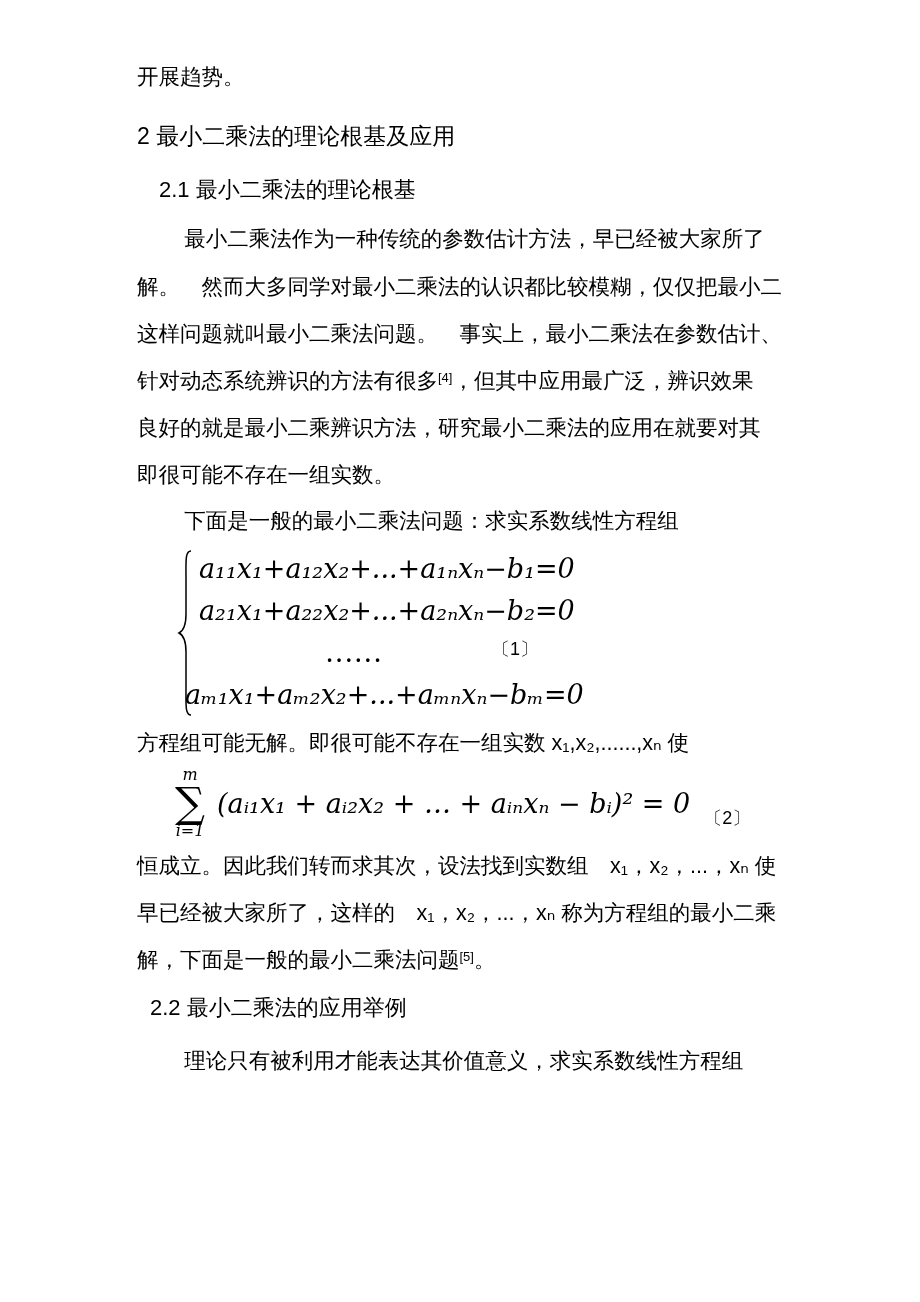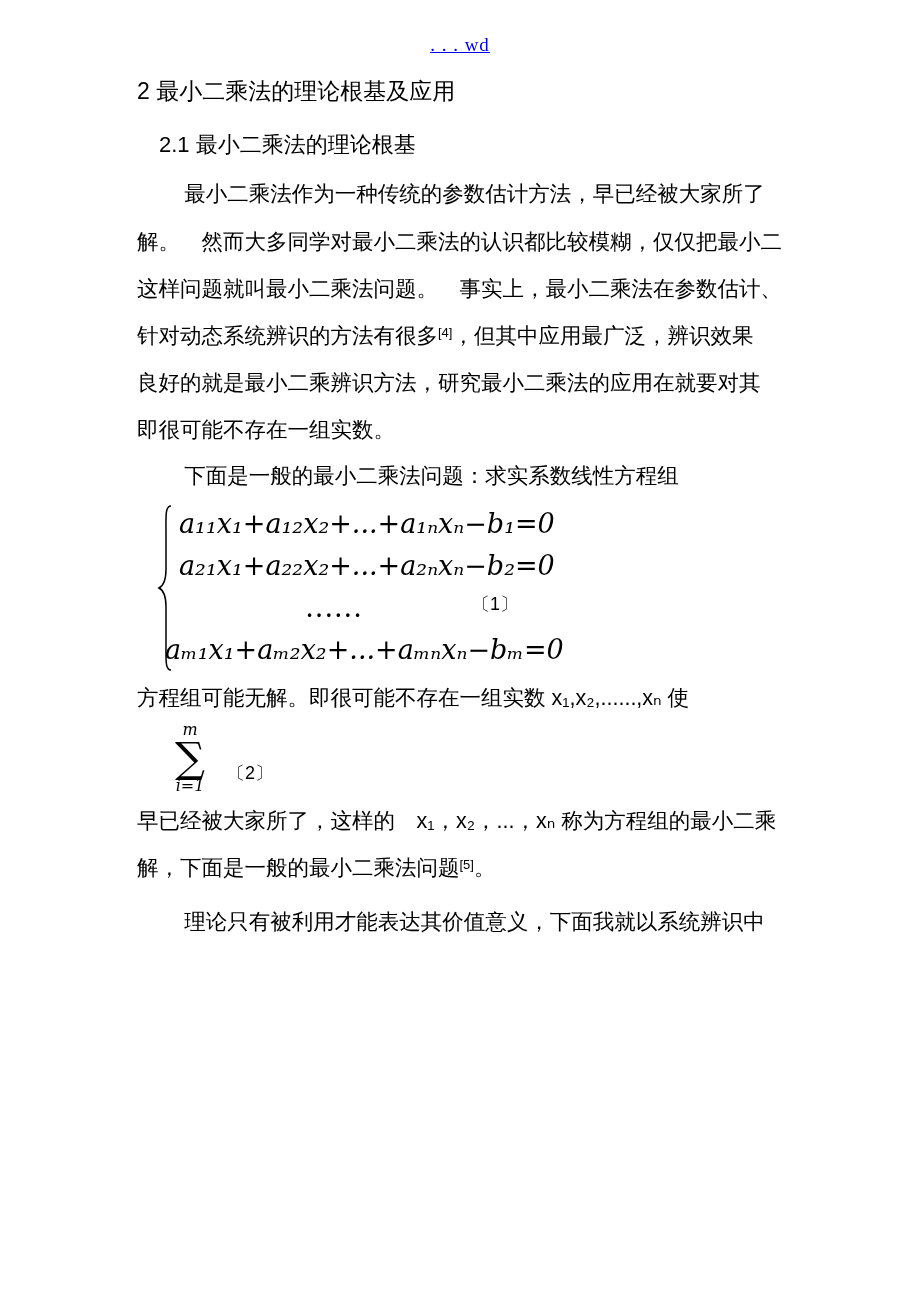--- a/index.html
+++ b/index.html
@@ -32,21 +32,21 @@
   .h21 { margin-top:6px; padding-left:22px; font-size:22px; }
   .h22 { padding-left:13px; font-size:22px; }
   .indent { text-indent:2.2em;font-family:Liberation Mono, monospace; }
   .para-theory { margin-top:4px; }
   sup.ref { font-size:13px; line-height:0; vertical-align:6px; }
 
   
   .eq-system {
     position:relative;
     margin-top:2px;
-    margin-left:20px;
+    margin-left:40px;
     height:170px;
     font-family:"DejaVu Serif","Liberation Serif",serif;
     font-style:italic;
     font-size:27px;
   }
   .eq-brace { position:absolute; left:0; top:0; }
   .eq-lines { margin-left:22px; width:310px; }
   .eq-line { line-height:42px; white-space:nowrap; }
   .eq-line.dots { text-align:center; font-style:normal; letter-spacing:1px; }
   .eq-line.last { margin-left:-14px; }
@@ -74,26 +74,24 @@
     font-size:18px; line-height:26px;
   }
   .para-lsq { margin-top:4px; }
   .para-app { margin-top:8px; }
 </style>
 </head>
 <body>
 
 <div class="page">
 
-  <div class="header">
-    <a class="doclink" href="#">. . . wd</a>
-  </div>
 
   <div class="main">
 
+    <p class="line intro">开展趋势。</p>
 
     <p class="line h2">2 最小二乘法的理论根基及应用</p>
 
     <p class="line h21">2.1 最小二乘法的理论根基</p>
 
     <div class="para-theory">
       <p class="line indent">最小二乘法作为一种传统的参数估计方法，早已经被大家所了</p>
       <p class="line">解。　然而大多同学对最小二乘法的认识都比较模糊，仅仅把最小二</p>
       <p class="line">这样问题就叫最小二乘法问题。　事实上，最小二乘法在参数估计、</p>
       <p class="line"><span>针对动态系统辨识的方法有很多</span><sup class="ref">[4]</sup><span>，但其中应用最广泛，辨识效果</span></p>
@@ -117,25 +115,28 @@
     </div>
 
     <p class="line para-flush">方程组可能无解。即很可能不存在一组实数 x₁,x₂,......,xₙ 使</p>
 
     <div class="eq2">
       <span class="sum">
         <span class="lim">m</span>
         <span class="sigma">∑</span>
         <span class="lim">i=1</span>
       </span>
+      <span class="eq2-body">(aᵢ₁x₁ + aᵢ₂x₂ + … + aᵢₙxₙ − bᵢ)² = 0</span>
       <span class="eq2-label">〔2〕</span>
     </div>
 
     <div class="para-lsq">
+      <p class="line">恒成立。因此我们转而求其次，设法找到实数组　x₁，x₂，...，xₙ 使</p>
       <p class="line">早已经被大家所了，这样的　x₁，x₂，...，xₙ 称为方程组的最小二乘</p>
       <p class="line"><span>解，下面是一般的最小二乘法问题</span><sup class="ref">[5]</sup><span>。</span></p>
     </div>
 
+    <p class="line h22">2.2 最小二乘法的应用举例</p>
 
-    <p class="line indent para-app">理论只有被利用才能表达其价值意义，下面我就以系统辨识中</p>
+    <p class="line indent para-app">理论只有被利用才能表达其价值意义，求实系数线性方程组</p>
 
   </div>
 </div>
 
 </body></html>

